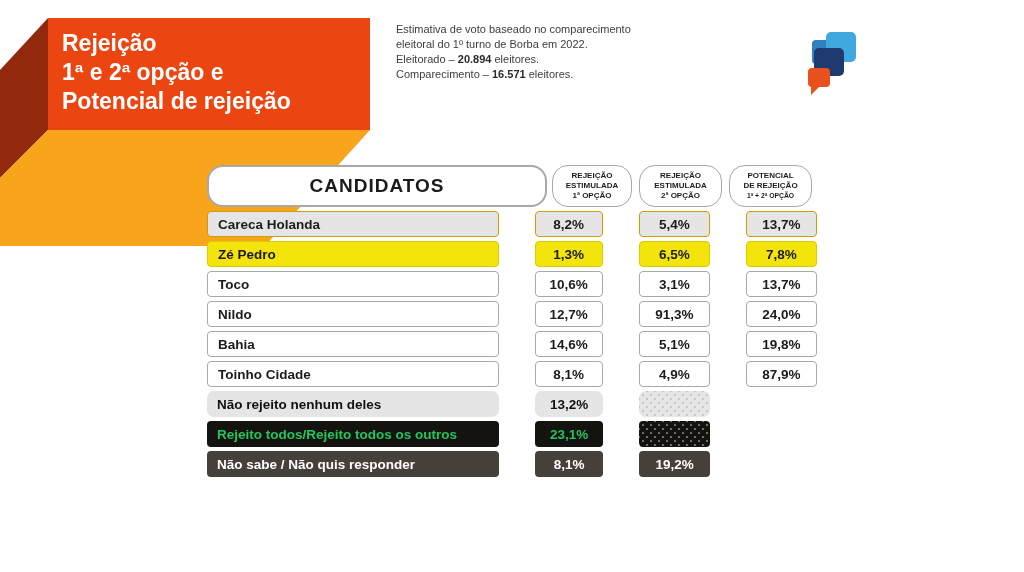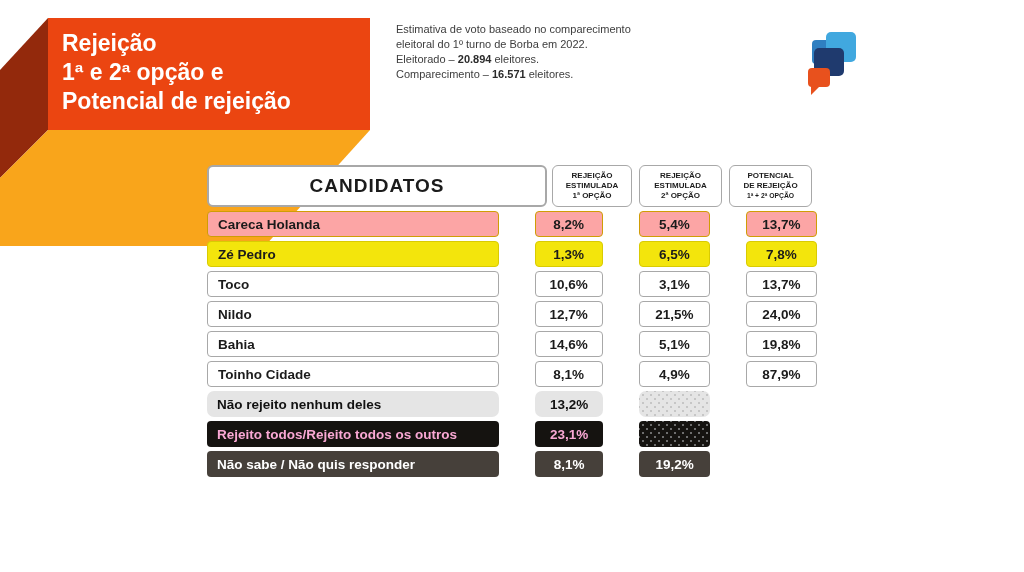--- a/index.html
+++ b/index.html
@@ -39,34 +39,34 @@
 
   
   .tbl { position:absolute; left:207px; top:165px; width:610px; }
   .t-header, .t-row { display:flex; }
   .t-header { height:42px; margin-bottom:4px; }
   .t-row { height:26px; margin-bottom:4px; }
   .c-label { width:340px; }
   .c-v1 { width:80px; margin-left:5px; }
   .c-v2 { width:83px; margin-left:7px; }
   .c-v3 { width:83px; margin-left:7px; }
-  .hdr-box { background:#fff; border:1.5px solid #A8A8A8; border-radius:6px;
+  .hdr-box { background:#fff; border:1.5px solid #A8A8A8; border-radius:16px;
     display:flex; flex-direction:column; align-items:center; justify-content:center;
     text-align:center; font-size:8px; font-weight:bold; line-height:10px; color:#1b1b1b; }
   .hdr-candidates { font-size:19px; letter-spacing:1px; border-width:2px; line-height:20px; }
   .small-line { font-size:6.8px; }
   .cell { display:flex; align-items:center; border-radius:4px; font-weight:bold;
     font-size:13.5px; color:#1b1b1b; }
   .cell.lab { padding-left:10px; }
   .cell.val { justify-content:center;margin-left:36px; }
-  .row-gold  .cell { background:#fca5a5; border:1.5px solid #CF9D05; }
+  .row-gold  .cell { background:#e5e5e5; border:1.5px solid #CF9D05; }
   .row-yellow .cell { background:#F3E50C; border:1.5px solid #D9CB02; }
   .row-white .cell { background:#fff; border:1.5px solid #A8A8A8; }
   .row-gray  .cell { background:#e5e5e5; color:#121212;border-radius:7px; }
-  .row-black .cell { background:#151310; color:#f9a8d4; }
+  .row-black .cell { background:#151310; color:#22c55e; }
   .row-dark  .cell { background:#46403A; color:#fff; }
   .row-gray .dotted { background-image:
       radial-gradient(circle, #C6C6C6 1px, transparent 1.4px),
       radial-gradient(circle, #C6C6C6 1px, transparent 1.4px);
       background-size:8px 8px; background-position:0 0, 4px 4px; }
   .row-black .dotted { background-image:
       radial-gradient(circle, #6E6E6E 1px, transparent 1.4px),
       radial-gradient(circle, #6E6E6E 1px, transparent 1.4px);
       background-size:8px 8px; background-position:0 0, 4px 4px; }
 
@@ -147,21 +147,21 @@
     </div>
         <div class="t-row row-white">
       <div class="cell lab c-label">Toco</div>
       <div class="cell val c-v1">10,6%</div>
       <div class="cell val c-v2">3,1%</div>
       <div class="cell val c-v3">13,7%</div>
     </div>
         <div class="t-row row-white">
       <div class="cell lab c-label">Nildo</div>
       <div class="cell val c-v1">12,7%</div>
-      <div class="cell val c-v2">21,5%</div>
+      <div class="cell val c-v2">91,3%</div>
       <div class="cell val c-v3">24,0%</div>
     </div>
         <div class="t-row row-white">
       <div class="cell lab c-label">Bahia</div>
       <div class="cell val c-v1">14,6%</div>
       <div class="cell val c-v2">5,1%</div>
       <div class="cell val c-v3">19,8%</div>
     </div>
         <div class="t-row row-white">
       <div class="cell lab c-label">Toinho Cidade</div>

